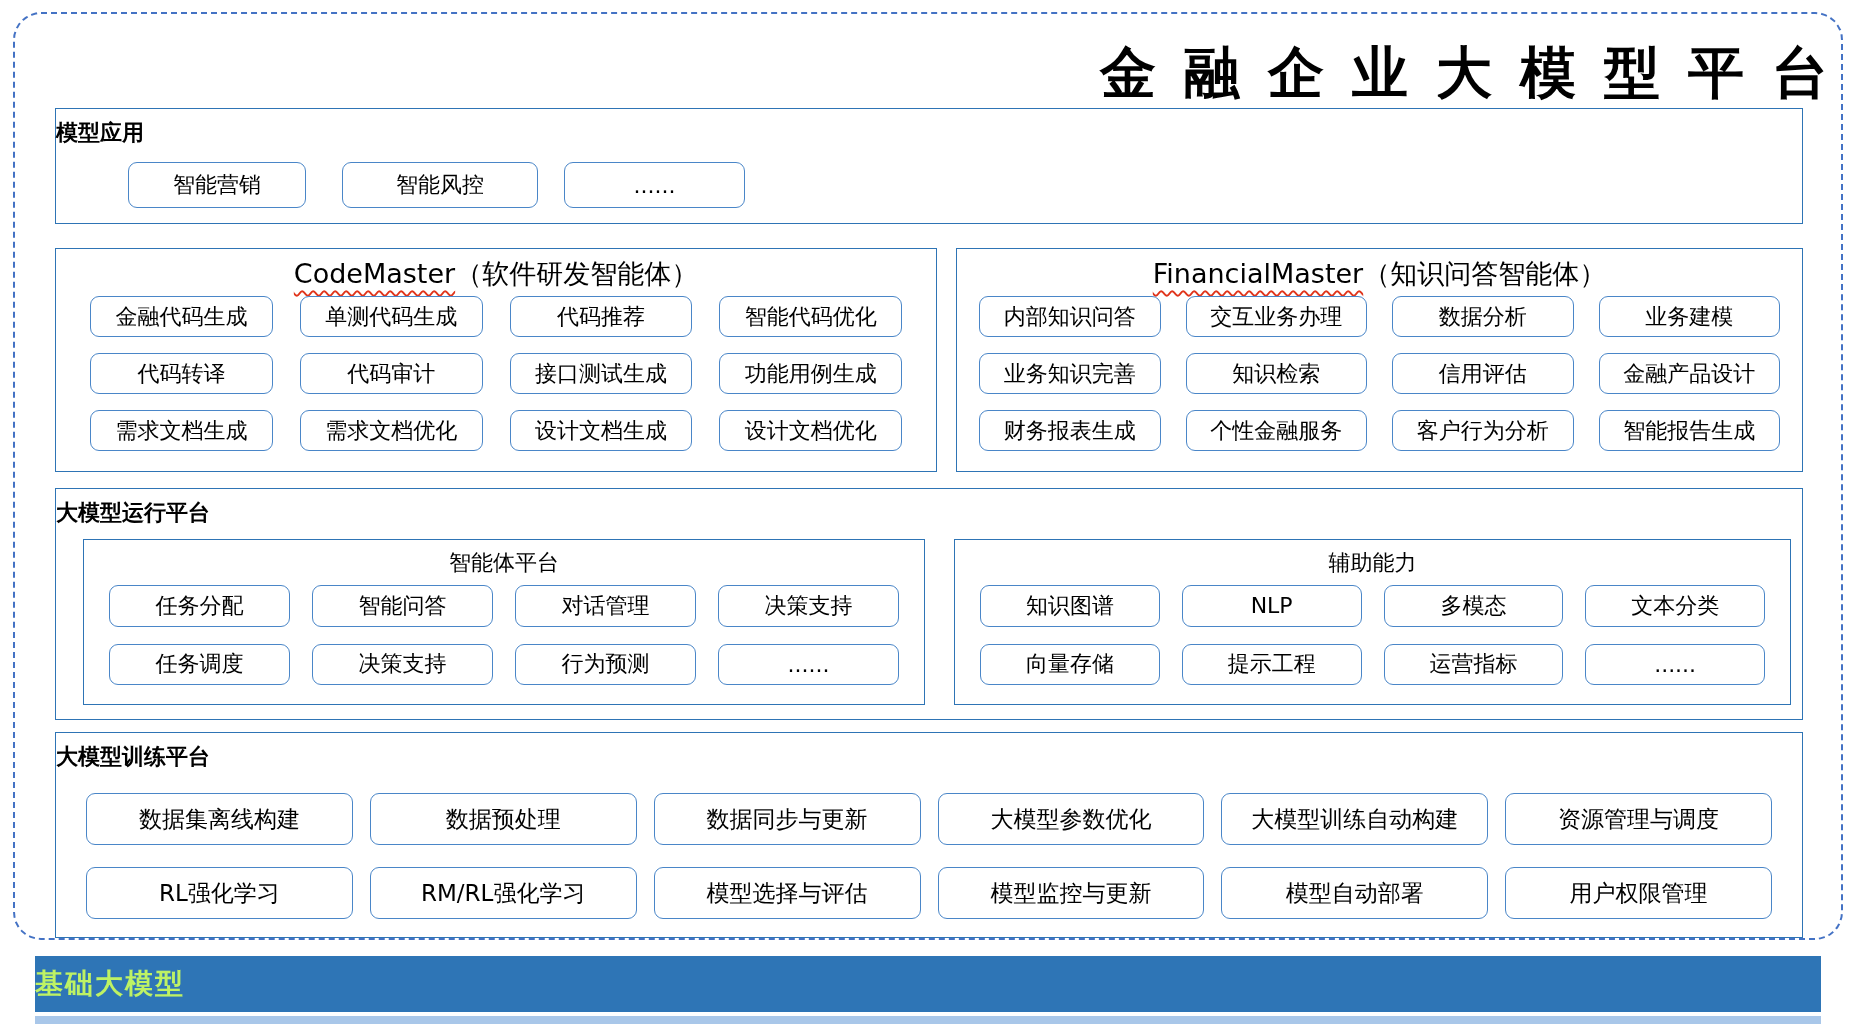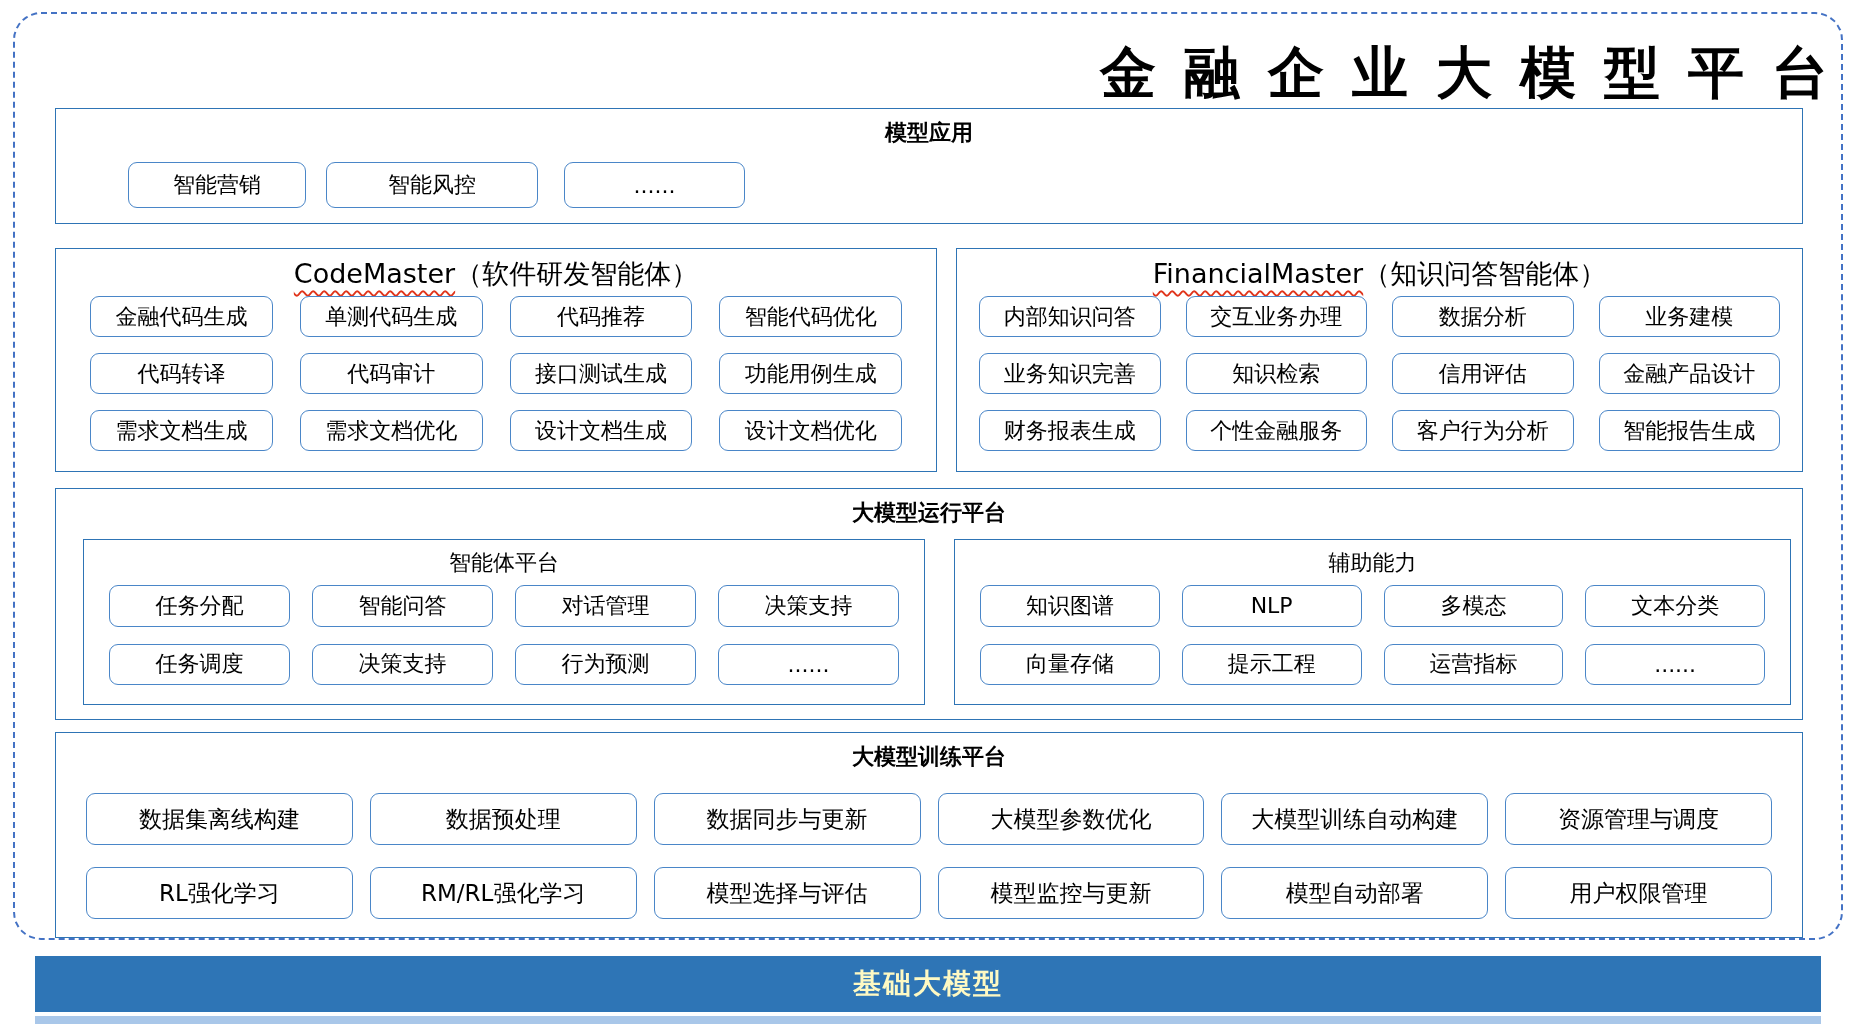--- a/index.html
+++ b/index.html
@@ -15,39 +15,39 @@
   .main-title {
     position:absolute; top:36px; left:0; width:100%; text-align:right;
     font-family:"DejaVu Serif","Liberation Serif",serif;
     font-size:56px; font-weight:bold; letter-spacing:28px; padding-left:28px;
     box-sizing:border-box; white-space:nowrap;
   }
   .box {
     position:absolute; background:#fff;
     border:1.5px solid var(--section_border,#2e74b5);
   }
-  .sec-title { text-align:center; font-weight:bold; font-size:22px; margin-top:9px; }
+  .sec-title { font-weight:bold; font-size:22px; margin-top:9px; }
   .agent-title { text-align:center; font-weight:normal; font-size:27px; margin-top:7px; white-space:nowrap; }
   .sub-title { text-align:center; font-weight:normal; font-size:22px; margin-top:8px; }
   .squiggle {
     text-decoration-line:underline; text-decoration-style:wavy;
     text-decoration-color:var(--squiggle_red,#e0341b);
     text-decoration-thickness:2px; text-underline-offset:7px;
   }
   .chip {
     display:flex; align-items:center; justify-content:center; background:#fff;
     border:1.5px solid var(--chip_border,#4a86c8); border-radius:9px;
     font-size:22px; white-space:nowrap; box-sizing:border-box;
   }
   
   .s1 { left:55px; top:108px; width:1746px; height:114px; }
   .s1-row { position:absolute; left:25px; top:53px; height:46px; display:flex; }
   .chip-main { width:1064px; font-weight:bold; font-size:23px; }
   .s1-sm0 { margin-left:47px; width:178px; }
-  .s1-sm1 { margin-left:20px; width:212px; }
+  .s1-sm1 { margin-left:36px; width:196px; }
   .s1-sm2 { margin-left:26px; width:181px; }
   
   .agent-left  { left:55px;  top:248px; width:880px; height:222px; }
   .agent-right { left:956px; top:248px; width:845px; height:222px; }
   .grid-agent {
     position:absolute; top:47px; bottom:20px; display:grid;
     grid-template-columns:repeat(4,1fr); gap:16px 27px;
   }
   .agent-left  .grid-agent { left:34px; right:34px; }
   .agent-right .grid-agent { left:22px; right:22px; gap:16px 25px; }
@@ -62,22 +62,22 @@
   
   .s4 { left:55px; top:732px; width:1746px; height:204px; }
   .grid-6 {
     position:absolute; left:30px; right:30px; top:60px; bottom:18px;
     display:grid; grid-template-columns:repeat(6,1fr); gap:22px 17px;
   }
   .s4 .chip { font-size:23px; }
   
   .base-bar {
     position:absolute; left:35px; top:956px; width:1786px; height:56px;
-    background:var(--base_bar_bg,#2e75b6); color:#fef9c3;
-    display:flex; align-items:center; justify-content:center;
+    background:var(--base_bar_bg,#2e75b6); color:#bef264;
+    display:flex; align-items:center; justify-content:flex-start;
     font-size:28px; font-weight:bold; letter-spacing:2px;
   }
   .base-strip {
     position:absolute; left:35px; top:1016px; width:1786px; height:8px;
     background:var(--base_bar_strip,#a9c7e9);
   }
 </style>
 </head>
 <body>
 

